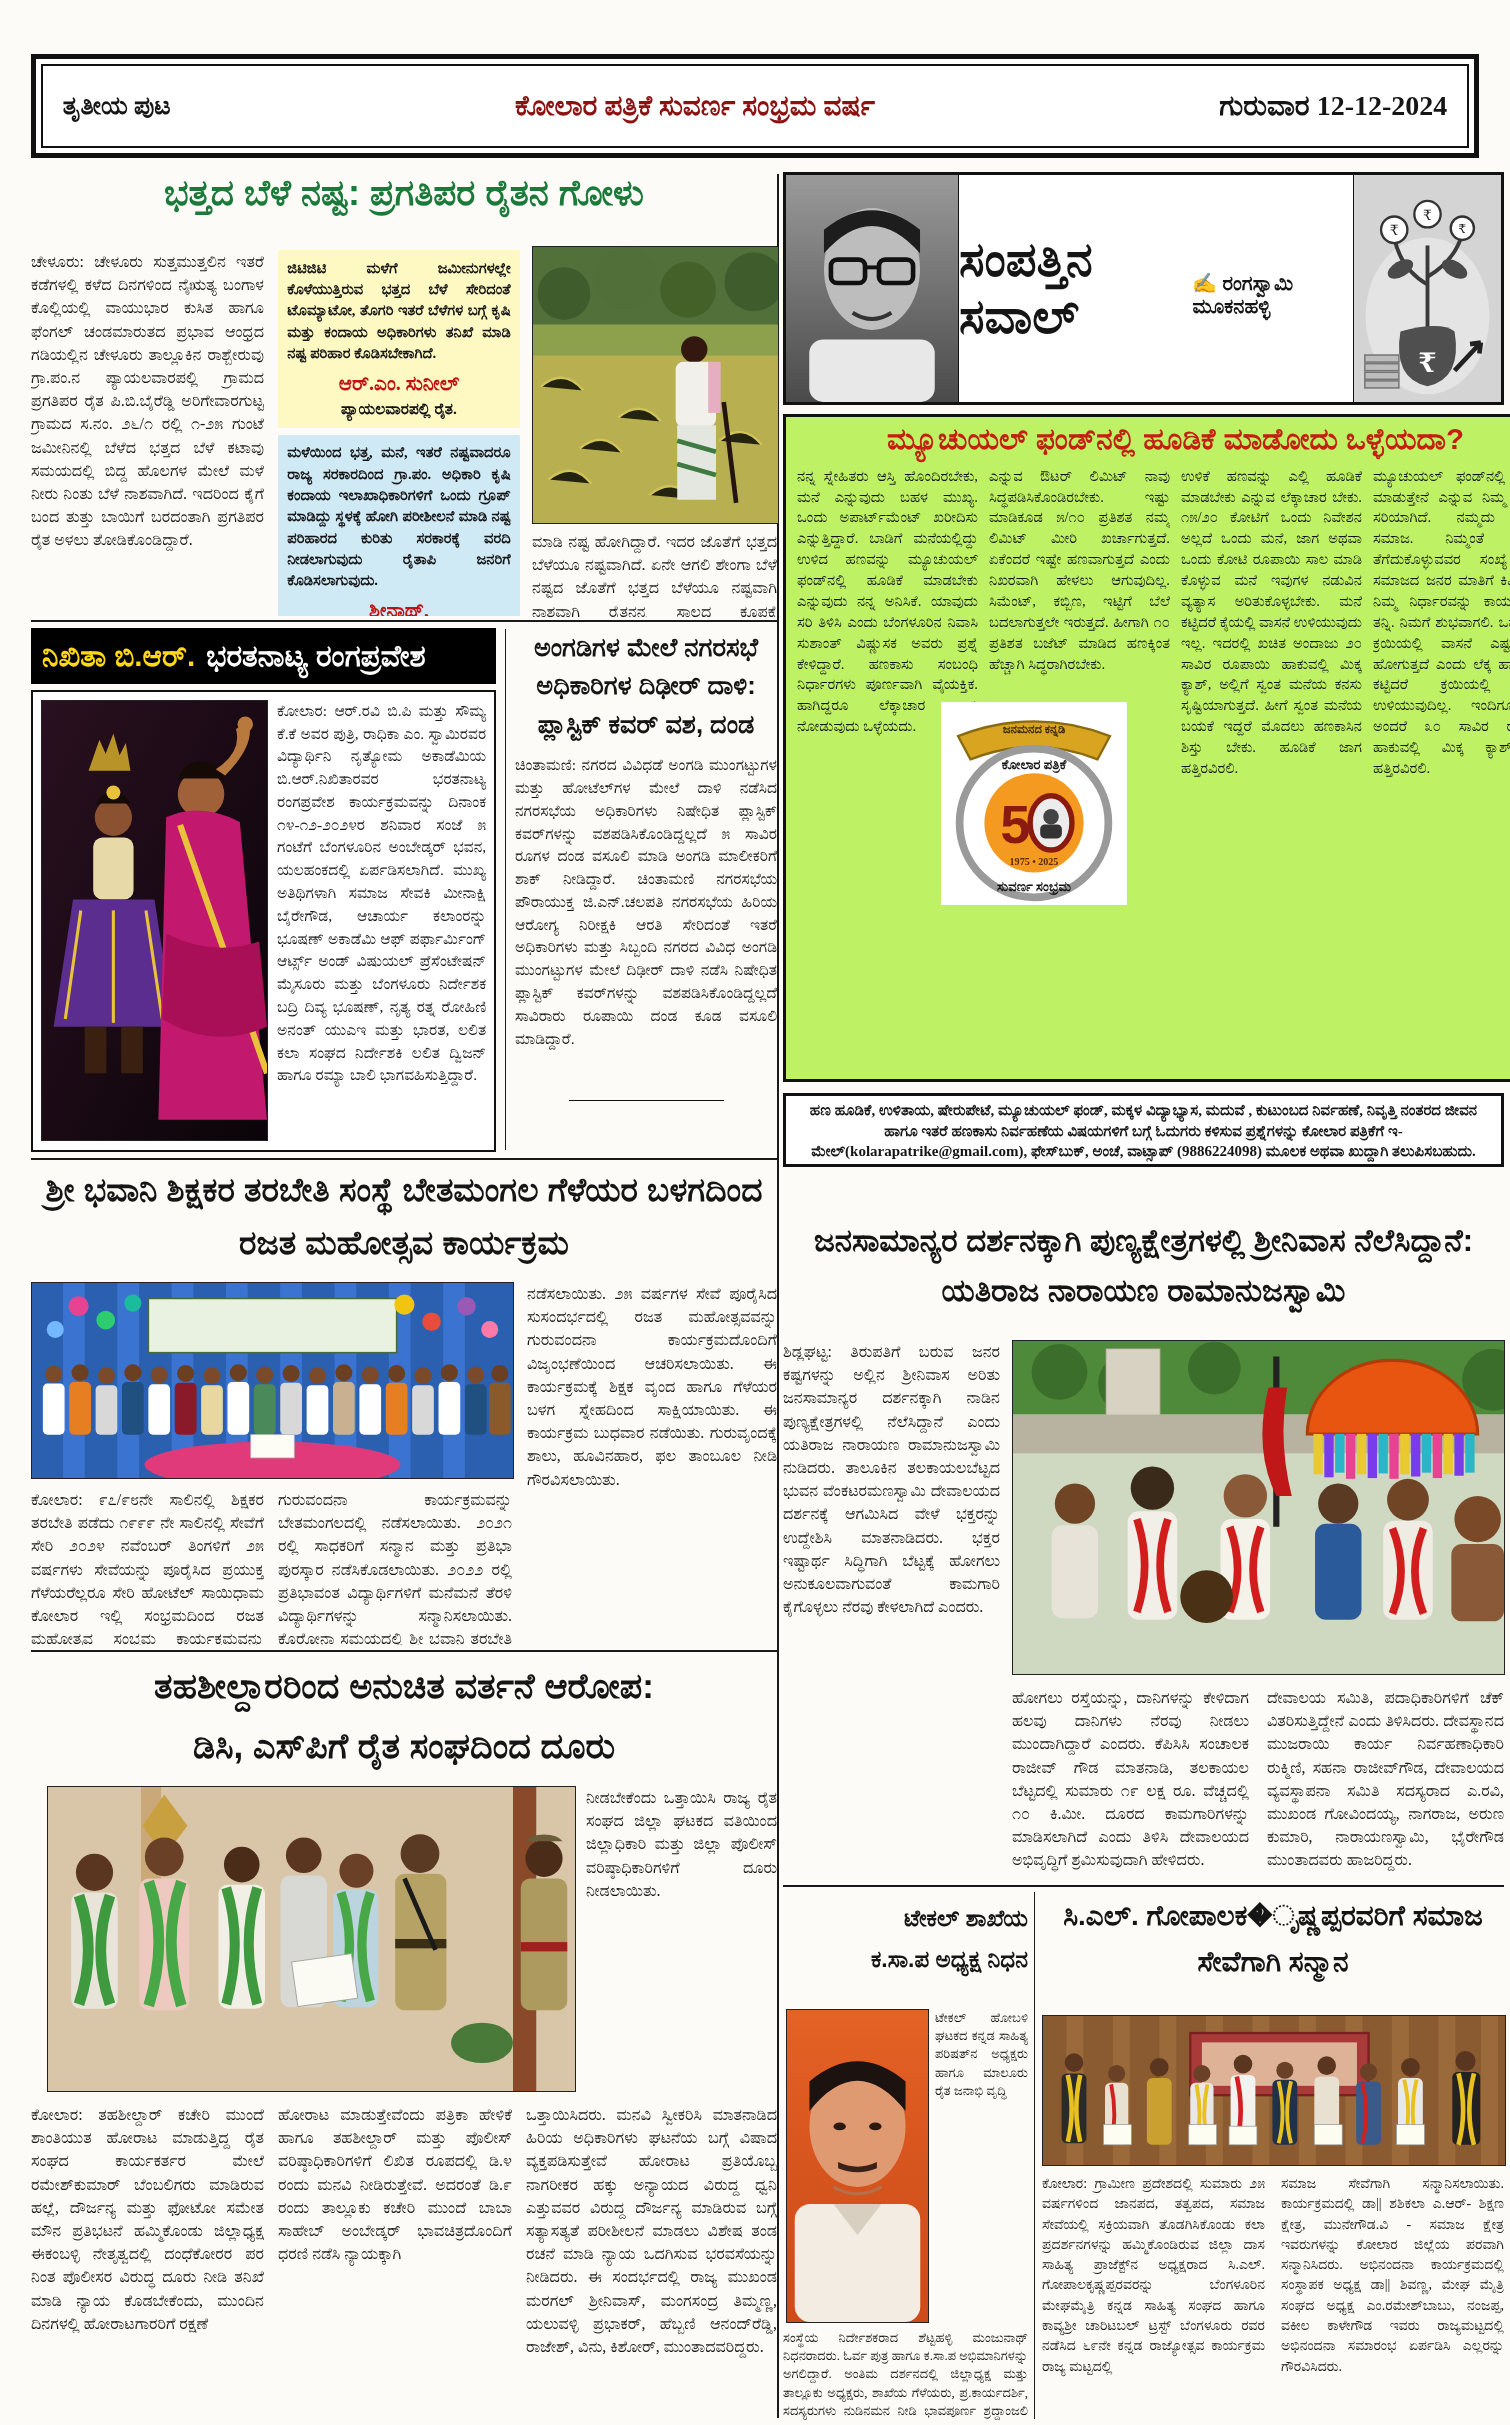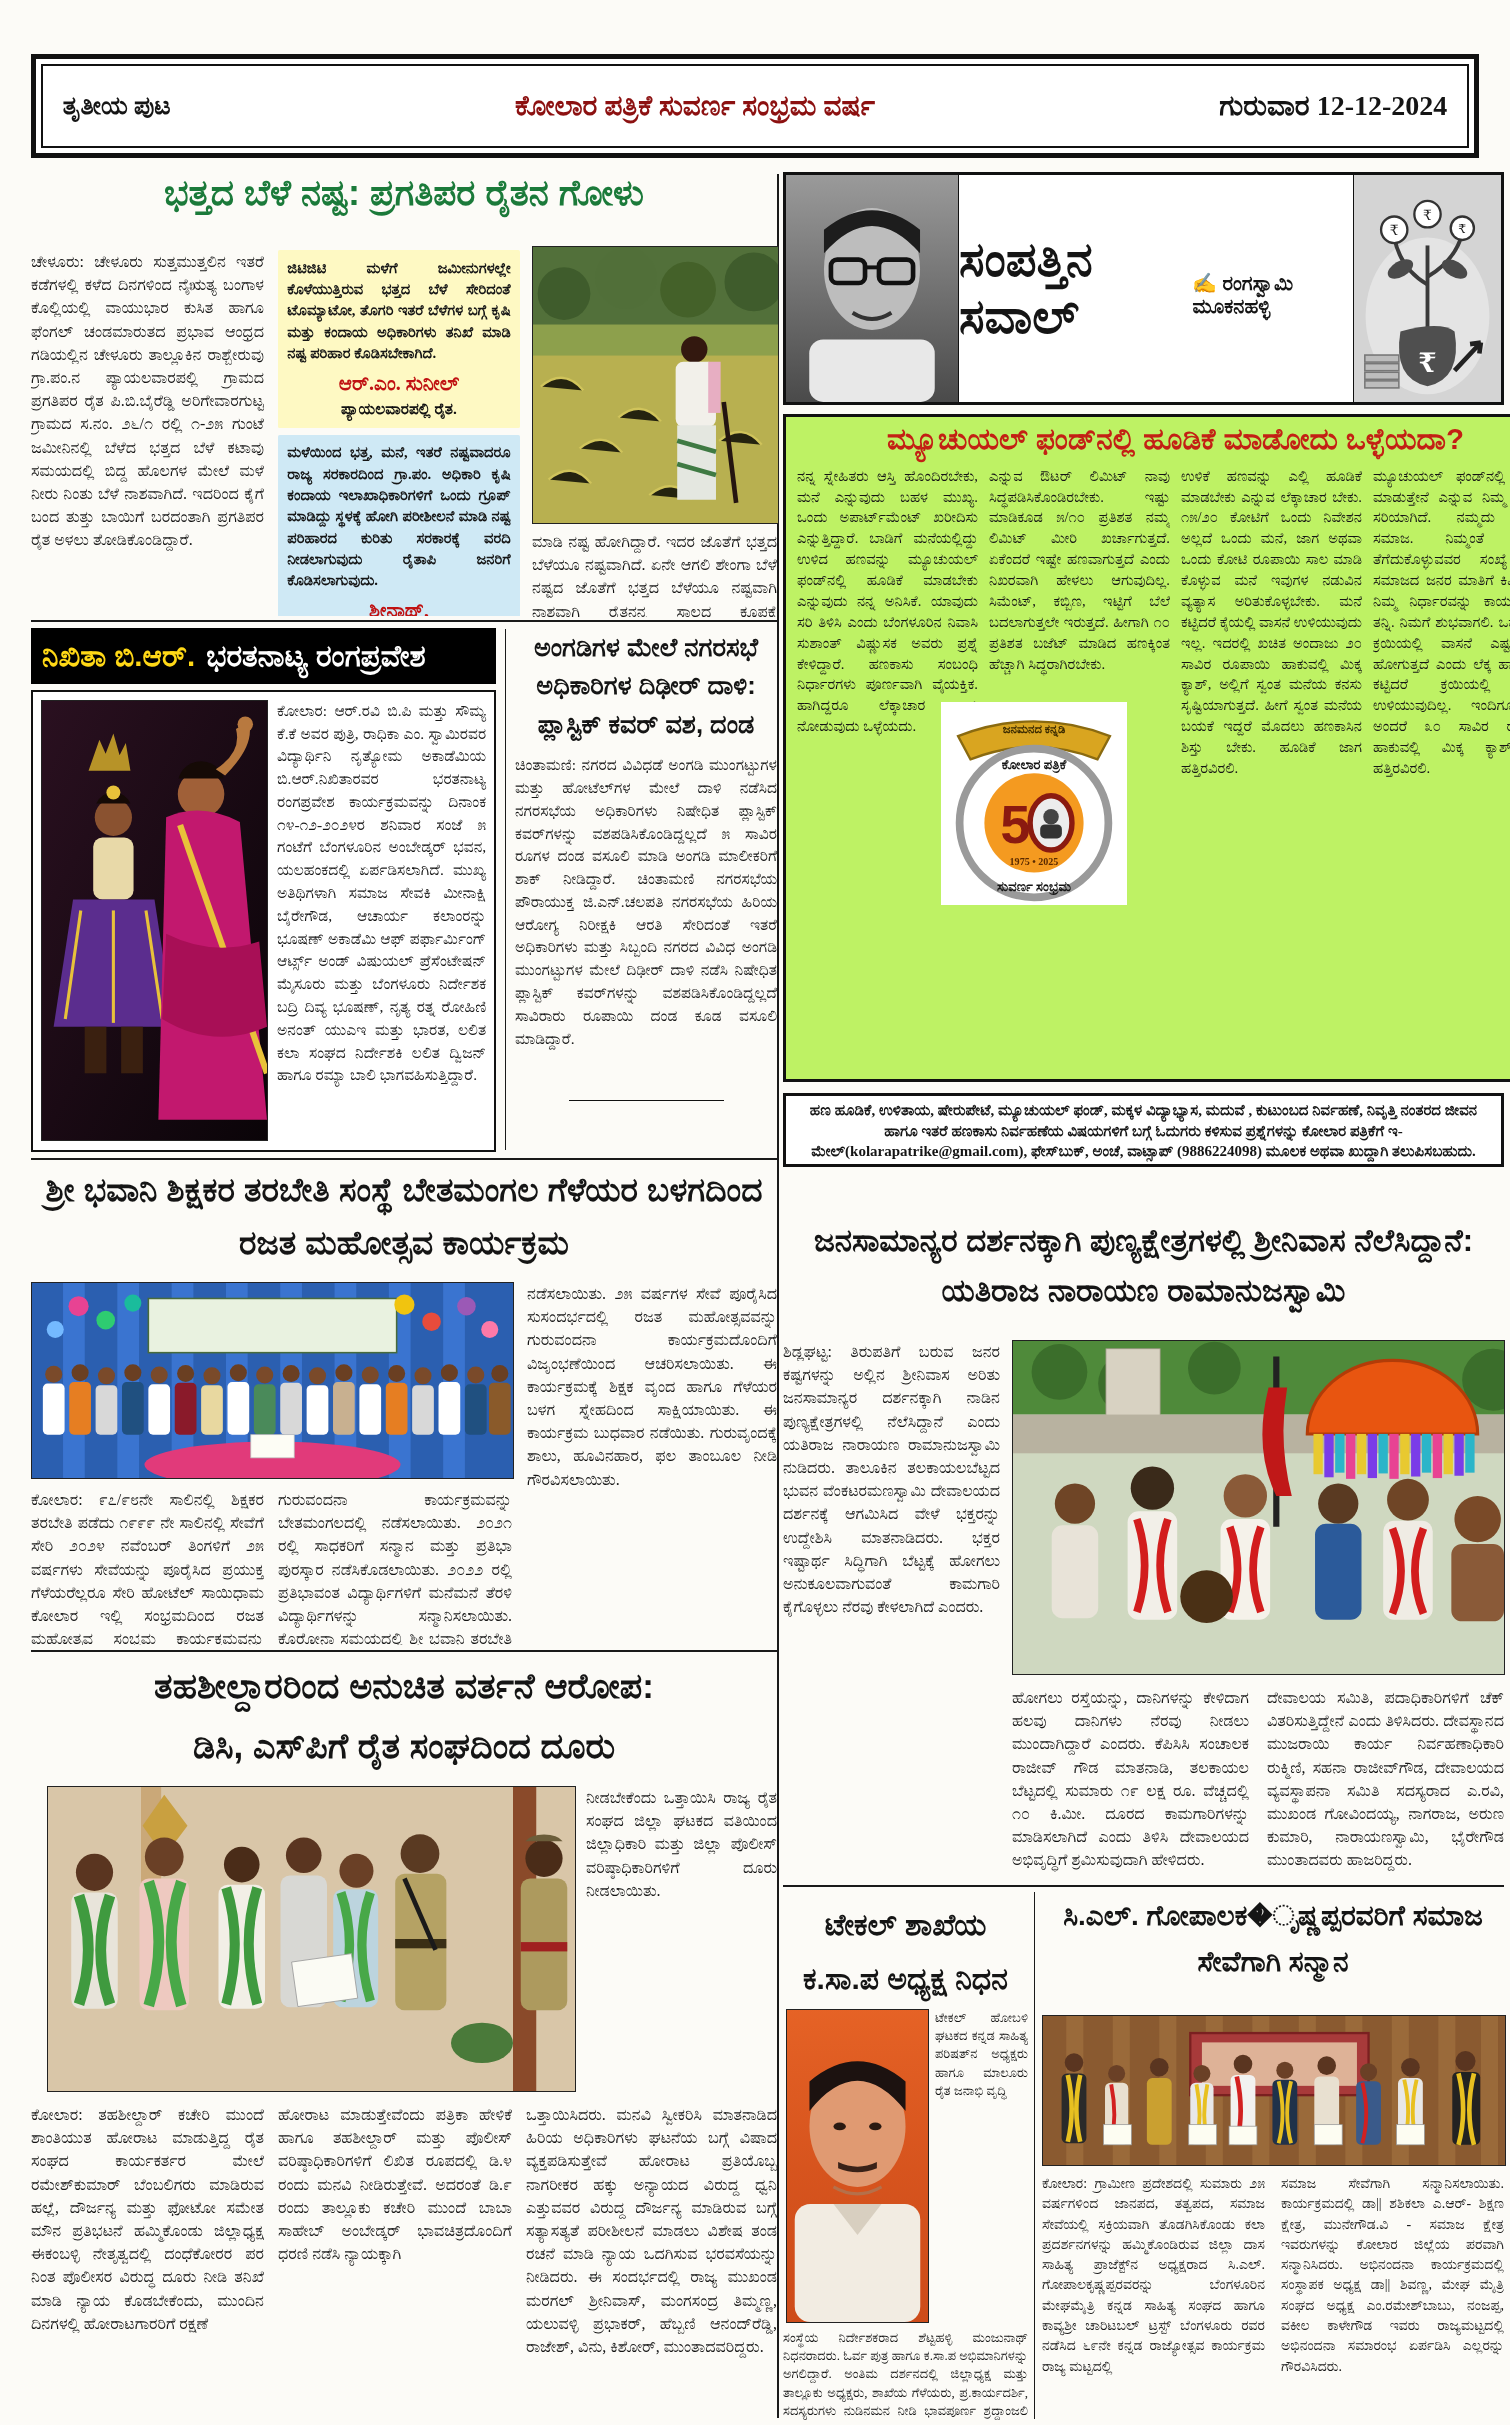--- a/index.html
+++ b/index.html
@@ -55,21 +55,21 @@
   #bhav{left:31px;top:1164px;width:746px;height:481px;}
   #bhav .hl{position:absolute;left:0;top:0;width:100%;font-size:33px;line-height:1.6;font-weight:bold;text-align:center;font-family:"Liberation Sans","DejaVu Sans",sans-serif;}
   
   #srini{left:783px;top:1172px;width:721px;height:709px;margin-top:44px;}
   #srini .hl{position:absolute;left:0;top:0;width:100%;font-size:31px;line-height:1.6;font-weight:bold;text-align:center;font-family:"Liberation Sans","DejaVu Sans",sans-serif;}
   
   #tah{left:31px;top:1656px;width:746px;height:764px;}
   #tah .hl{position:absolute;left:0;top:0;width:100%;font-size:35px;line-height:1.7;font-weight:bold;text-align:center;font-family:"Liberation Sans","DejaVu Sans",sans-serif;}
   
   #obit{left:783px;top:1893px;width:245px;height:527px;}
-  #obit .hl{position:absolute;left:0;top:4.7px;width:100%;font-size:30px;line-height:1.8;font-weight:bold;text-align:center;font-family:"Liberation Sans","DejaVu Sans",sans-serif;}
+  #obit .hl{position:absolute;left:0;top:4.7px;width:100%;font-size:23px;line-height:1.8;font-weight:bold;text-align:right;font-family:"Liberation Sans","DejaVu Sans",sans-serif;}
   
   #award{left:1042px;top:1893px;width:462px;height:527px;}
   #award .hl{position:absolute;left:0;top:0;width:100%;font-size:28px;line-height:1.65;font-weight:bold;text-align:center;font-family:"Liberation Sans","DejaVu Sans",sans-serif;}
 </style>
 </head>
 <body>
 
 <div id="page">
 
   <div id="masthead" class="abs">

